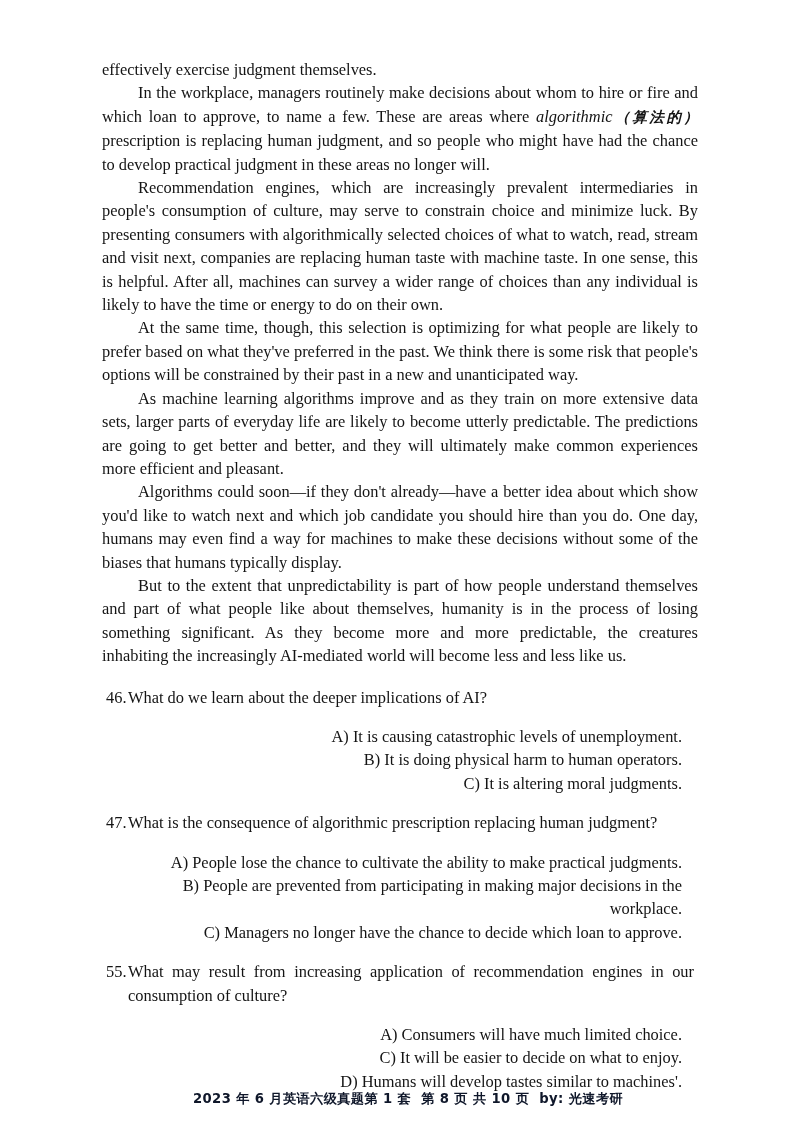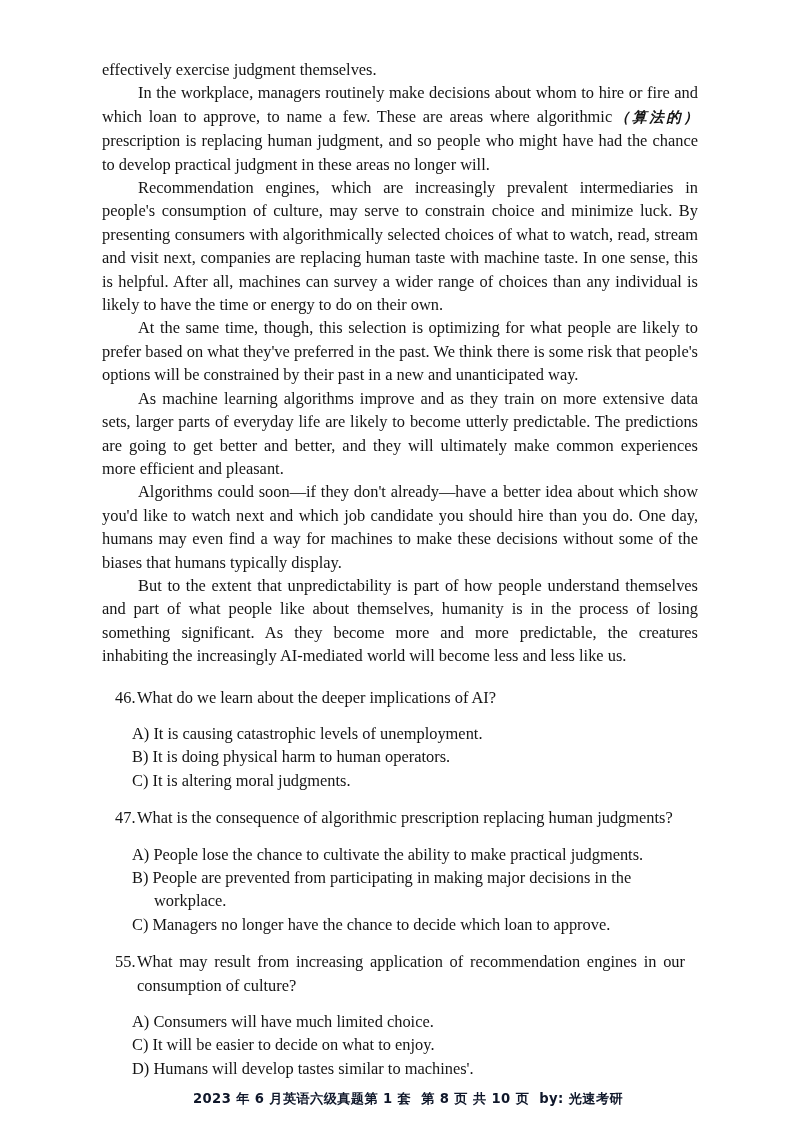--- a/index.html
+++ b/index.html
@@ -31,52 +31,54 @@
     line-height: 23.4px;
     text-align: justify;
     text-justify: inter-word;
     text-indent: 36px;
     color: #141414;
   }
   p.para.noindent {
     text-indent: 0;
   }
   .italic {
+    font-style: italic;
   }
   .cjk {
     font-family: "DejaVu Sans", "Liberation Sans", sans-serif;
     font-size: 14.5px;
     font-style: italic;
     font-weight: bold;
   }
   .questions {
     margin-top: 18px;
   }
   .question-block {
     margin-bottom: 14px;
   }
   .q-stem {
-    margin: 13px;
+    margin: 4px;
     font-size: 16.4px;
     line-height: 23.4px;
     padding-left: 22px;
     text-indent: -22px;
     text-align: justify;
     text-justify: inter-word;
     color: #141414;
   }
   .q-stem .qnum {
     display: inline-block;
     width: 22px;
     text-indent: 0;
   }
   .q-options {
-    margin: 8px;
+    margin: 16px;
     padding: 0;
     list-style: none;
+    text-align: right;
   }
   .q-option {
     font-size: 16.4px;
     line-height: 23.4px;
     padding-left: 22px;
     margin-left: 22px;
     text-indent: -22px;
     color: #141414;
   }
   .footer {
@@ -121,21 +123,21 @@
       <div class="question-block">
         <p class="q-stem"><span class="qnum">46.</span><span>What do we learn about the deeper implications of AI?</span></p>
         <ul class="q-options">
           <li class="q-option">A) It is causing catastrophic levels of unemployment.</li>
           <li class="q-option">B) It is doing physical harm to human operators.</li>
           <li class="q-option">C) It is altering moral judgments.</li>
         </ul>
       </div>
 
       <div class="question-block">
-        <p class="q-stem"><span class="qnum">47.</span><span>What is the consequence of algorithmic prescription replacing human judgments?</span></p>
+        <p class="q-stem"><span class="qnum">47.</span><span>What is the consequence of algorithmic prescription replacing human judgment?</span></p>
         <ul class="q-options">
           <li class="q-option">A) People lose the chance to cultivate the ability to make practical judgments.</li>
           <li class="q-option">B) People are prevented from participating in making major decisions in the workplace.</li>
           <li class="q-option">C) Managers no longer have the chance to decide which loan to approve.</li>
         </ul>
       </div>
 
       <div class="question-block">
         <p class="q-stem"><span class="qnum">55.</span><span>What may result from increasing application of recommendation engines in our consumption of culture?</span></p>
         <ul class="q-options">

